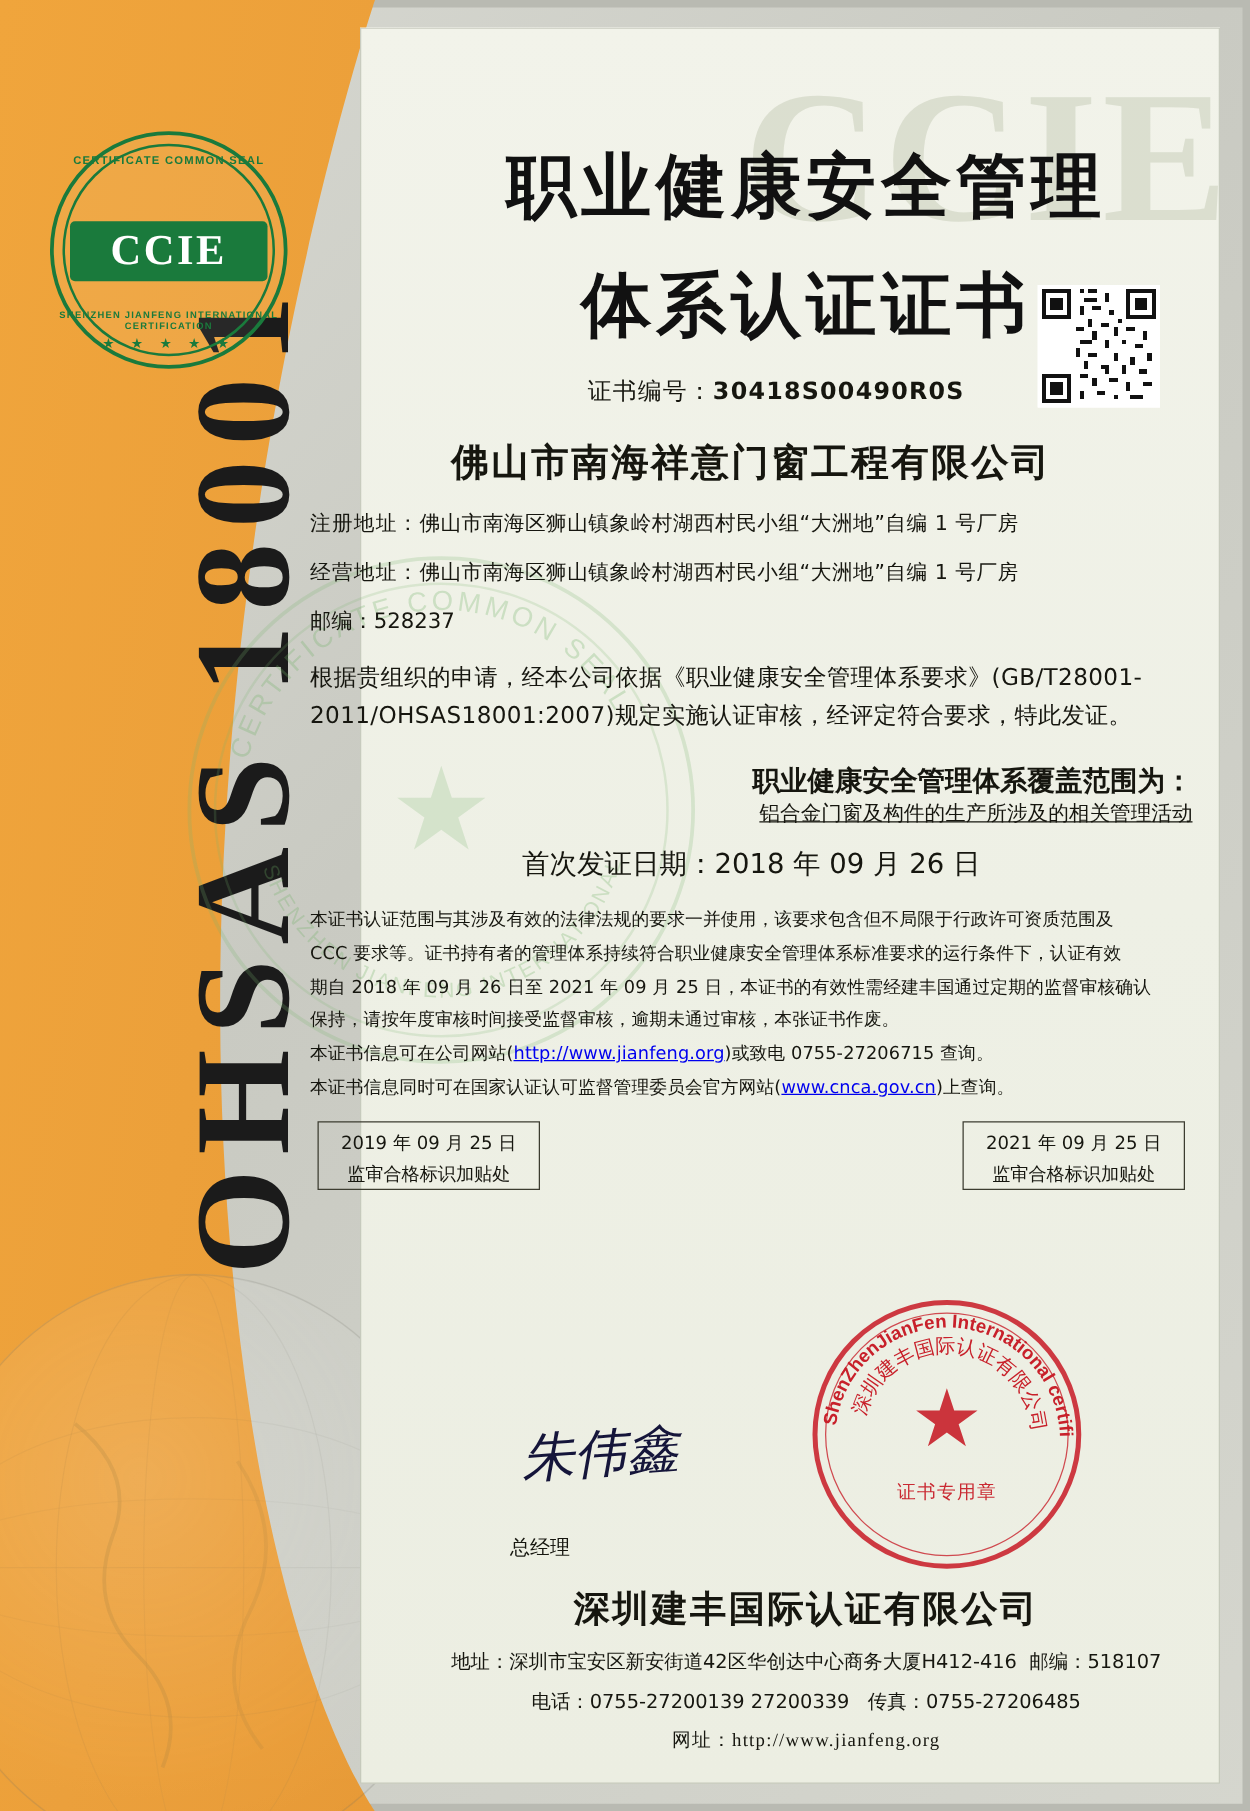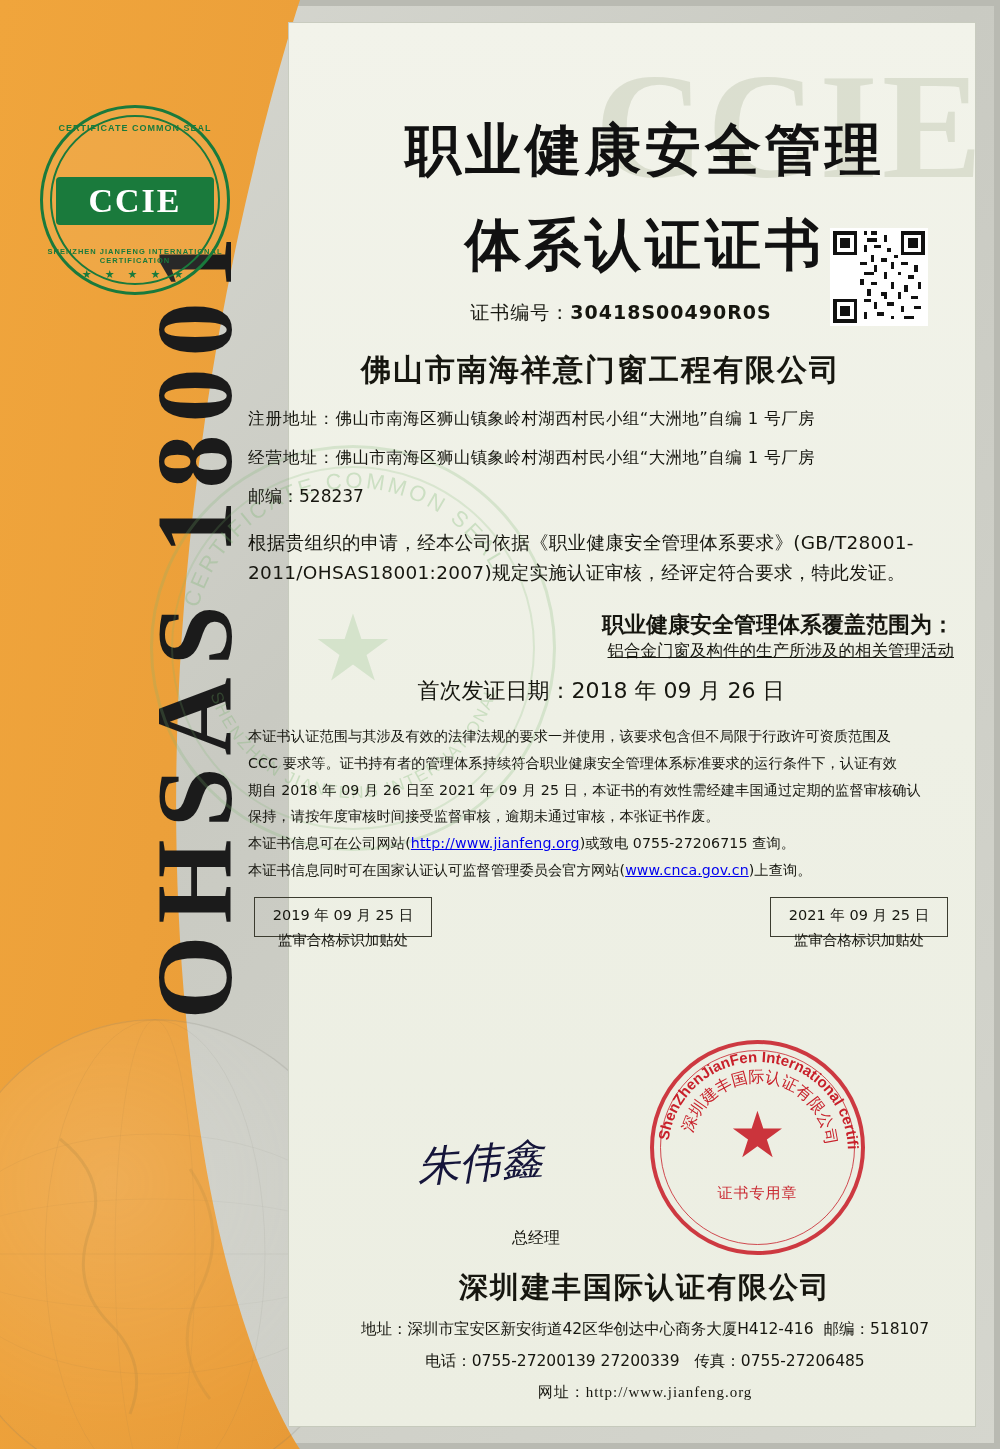--- a/index.html
+++ b/index.html
@@ -172,21 +172,21 @@
     margin-top:18px;font-size:14.2px;line-height:1.75;letter-spacing:.1px;
     text-align:justify;font-family:"DejaVu Sans", sans-serif;
   }
   .fine-line{margin-top:2px;}
   .lnk{text-decoration:underline;}
   
   .stamp-row{
     position:relative;margin-top:14px;height:62px;
   }
   .stamp-box{
-    position:absolute;top:0;width:178px;height:40px;
+    position:absolute;top:0;width:178px;height:55px;
     border:1px solid #3c3c30;text-align:center;font-size:14.5px;
     line-height:1.75;padding-top:5px;box-sizing:border-box;
     font-family:"DejaVu Sans", sans-serif;
   }
   .stamp-box.left{left:6px;}
   .stamp-box.right{right:6px;}
   
   .red-stamp{
     position:absolute;left:650px;top:1040px;width:215px;height:215px;
   }
@@ -213,21 +213,21 @@
   }
   
   .signature{
     position:absolute;left:385px;top:1135px;width:190px;text-align:center;
     font-family:"Liberation Serif", serif;
     font-size:42px;color:#15153a;
     transform:rotate(-4deg);
     font-style:italic;
   }
   .sig-label{
-    position:absolute;left:380px;top:1228px;width:180px;text-align:right;
+    position:absolute;left:408px;top:1228px;width:180px;text-align:left;
     font-size:16px;font-family:Liberation Serif, serif;color:#16160f;
   }
   
   .footer{
     position:absolute;left:300px;top:1268px;width:690px;text-align:center;color:#16160f;
   }
   .footer-company{
     font-size:29px;font-weight:bold;letter-spacing:2px;
     font-family:"DejaVu Sans", sans-serif;
   }

